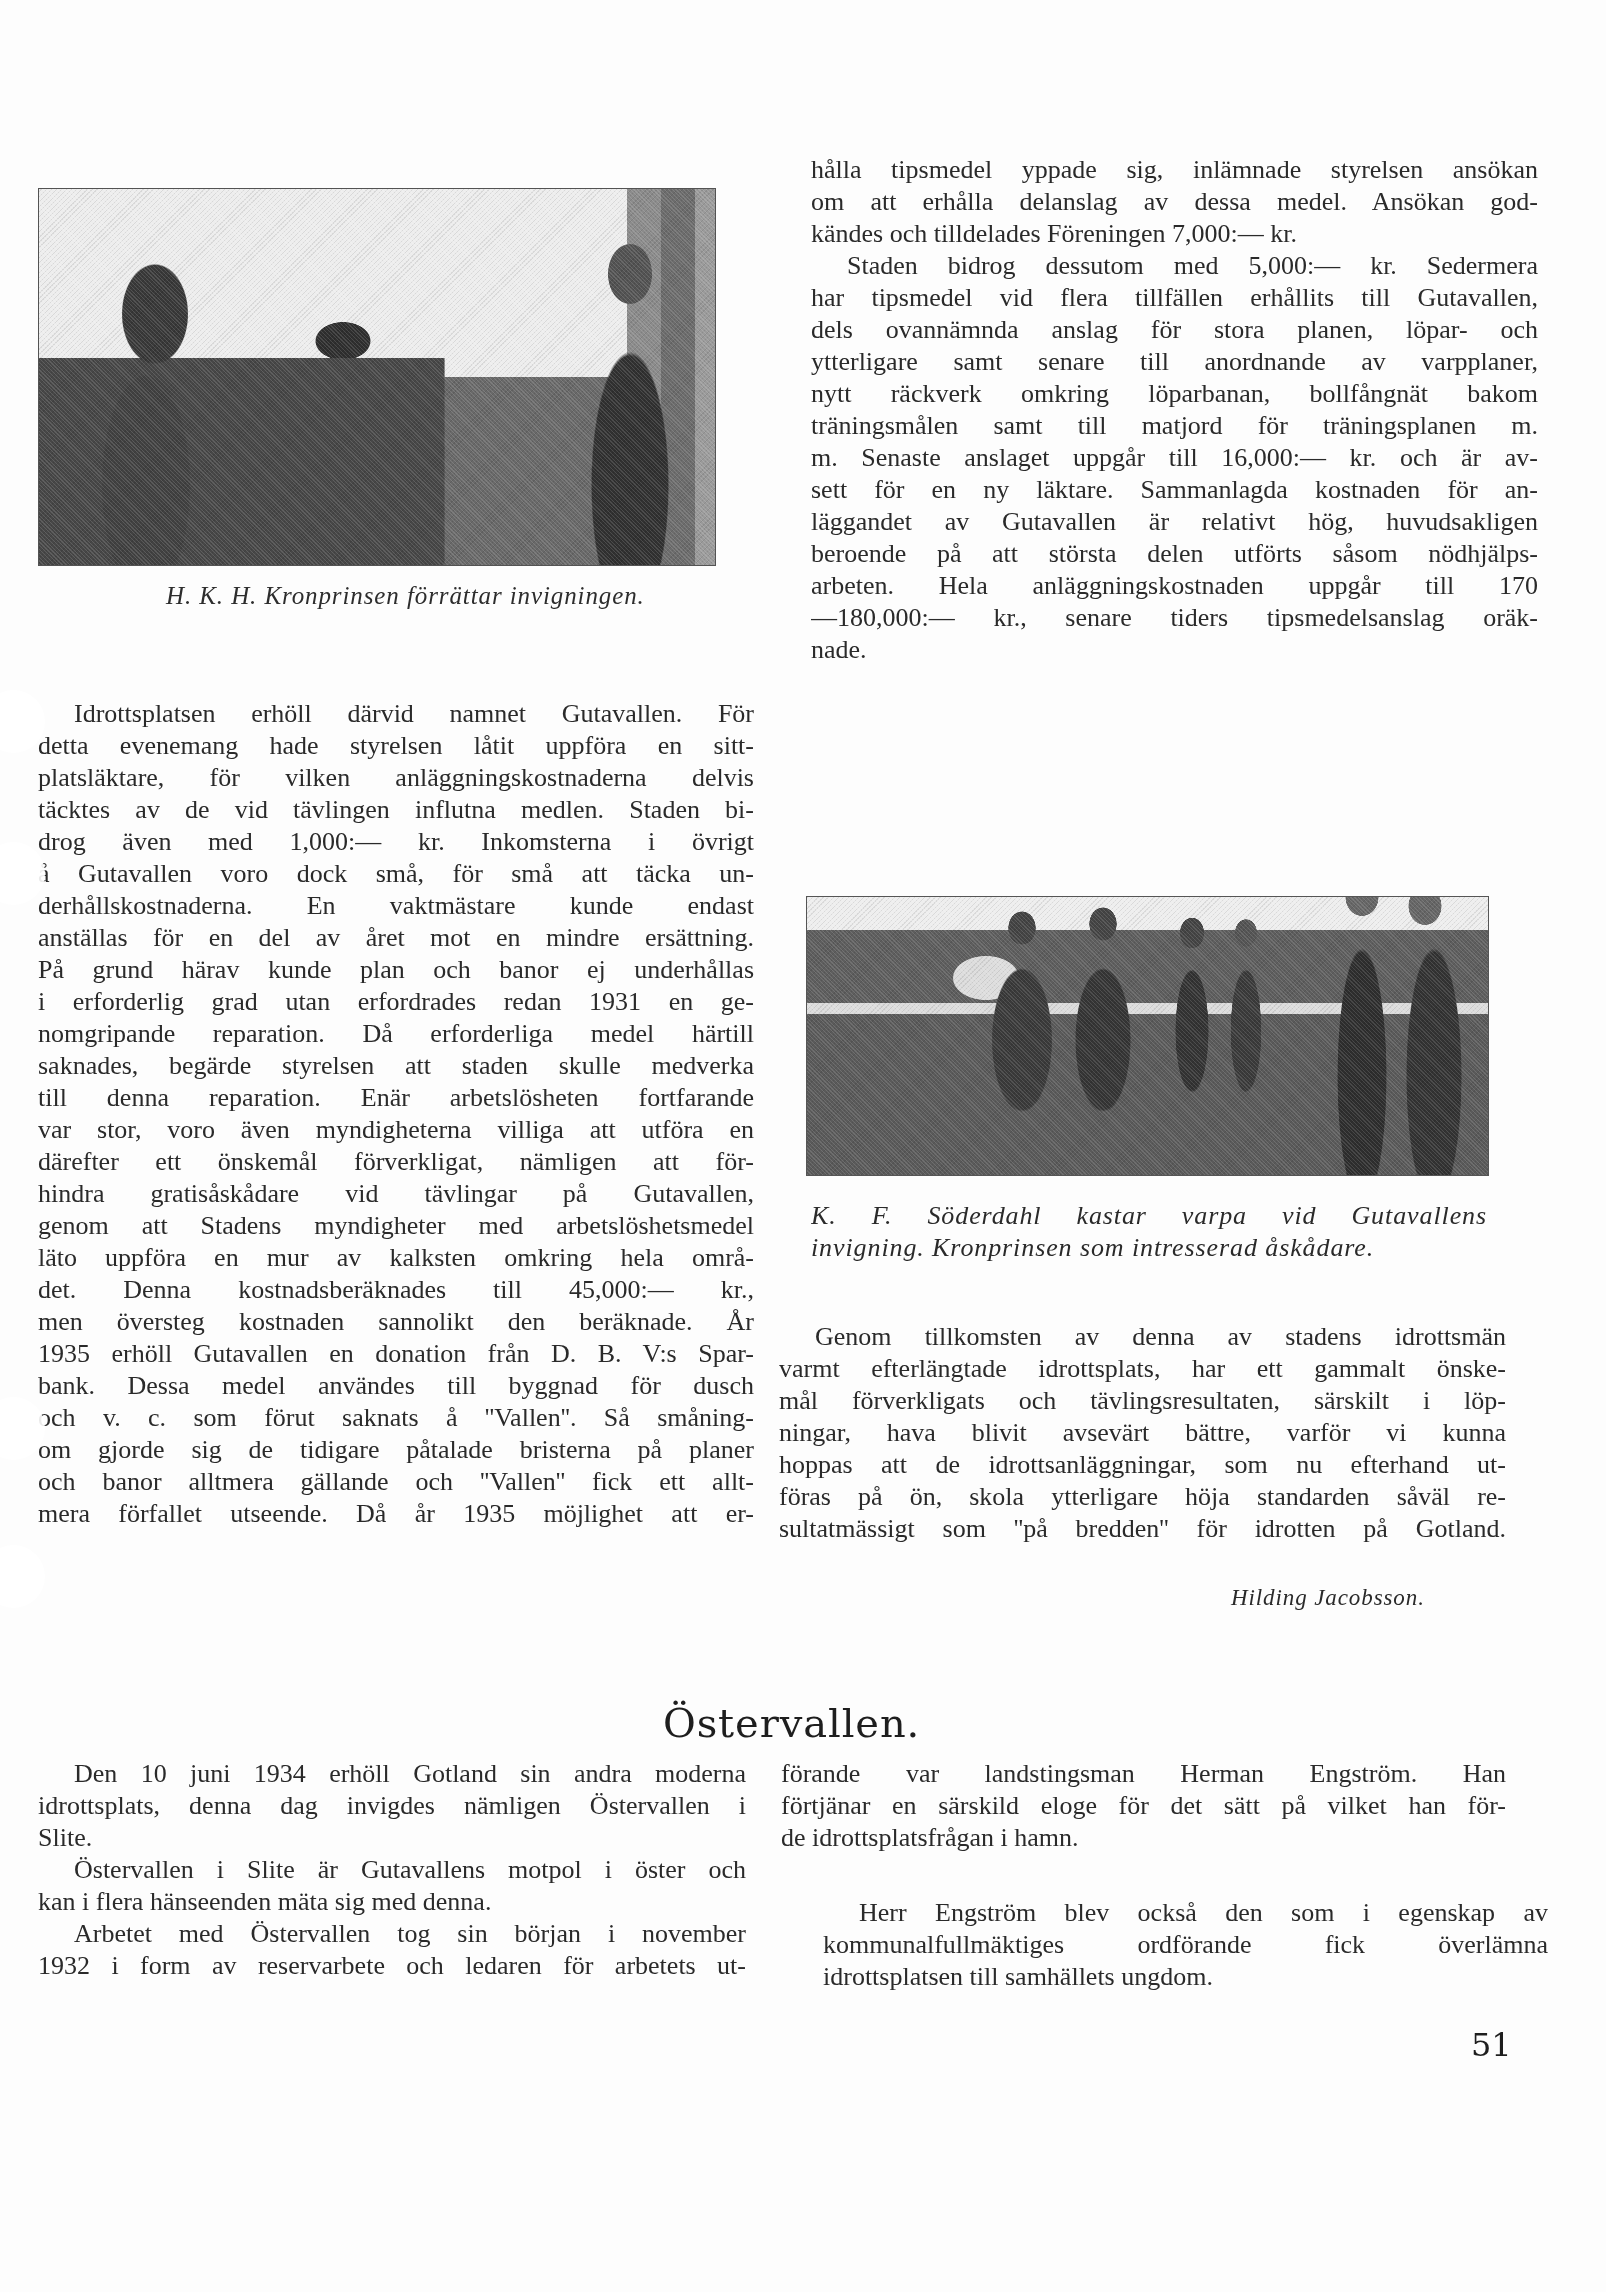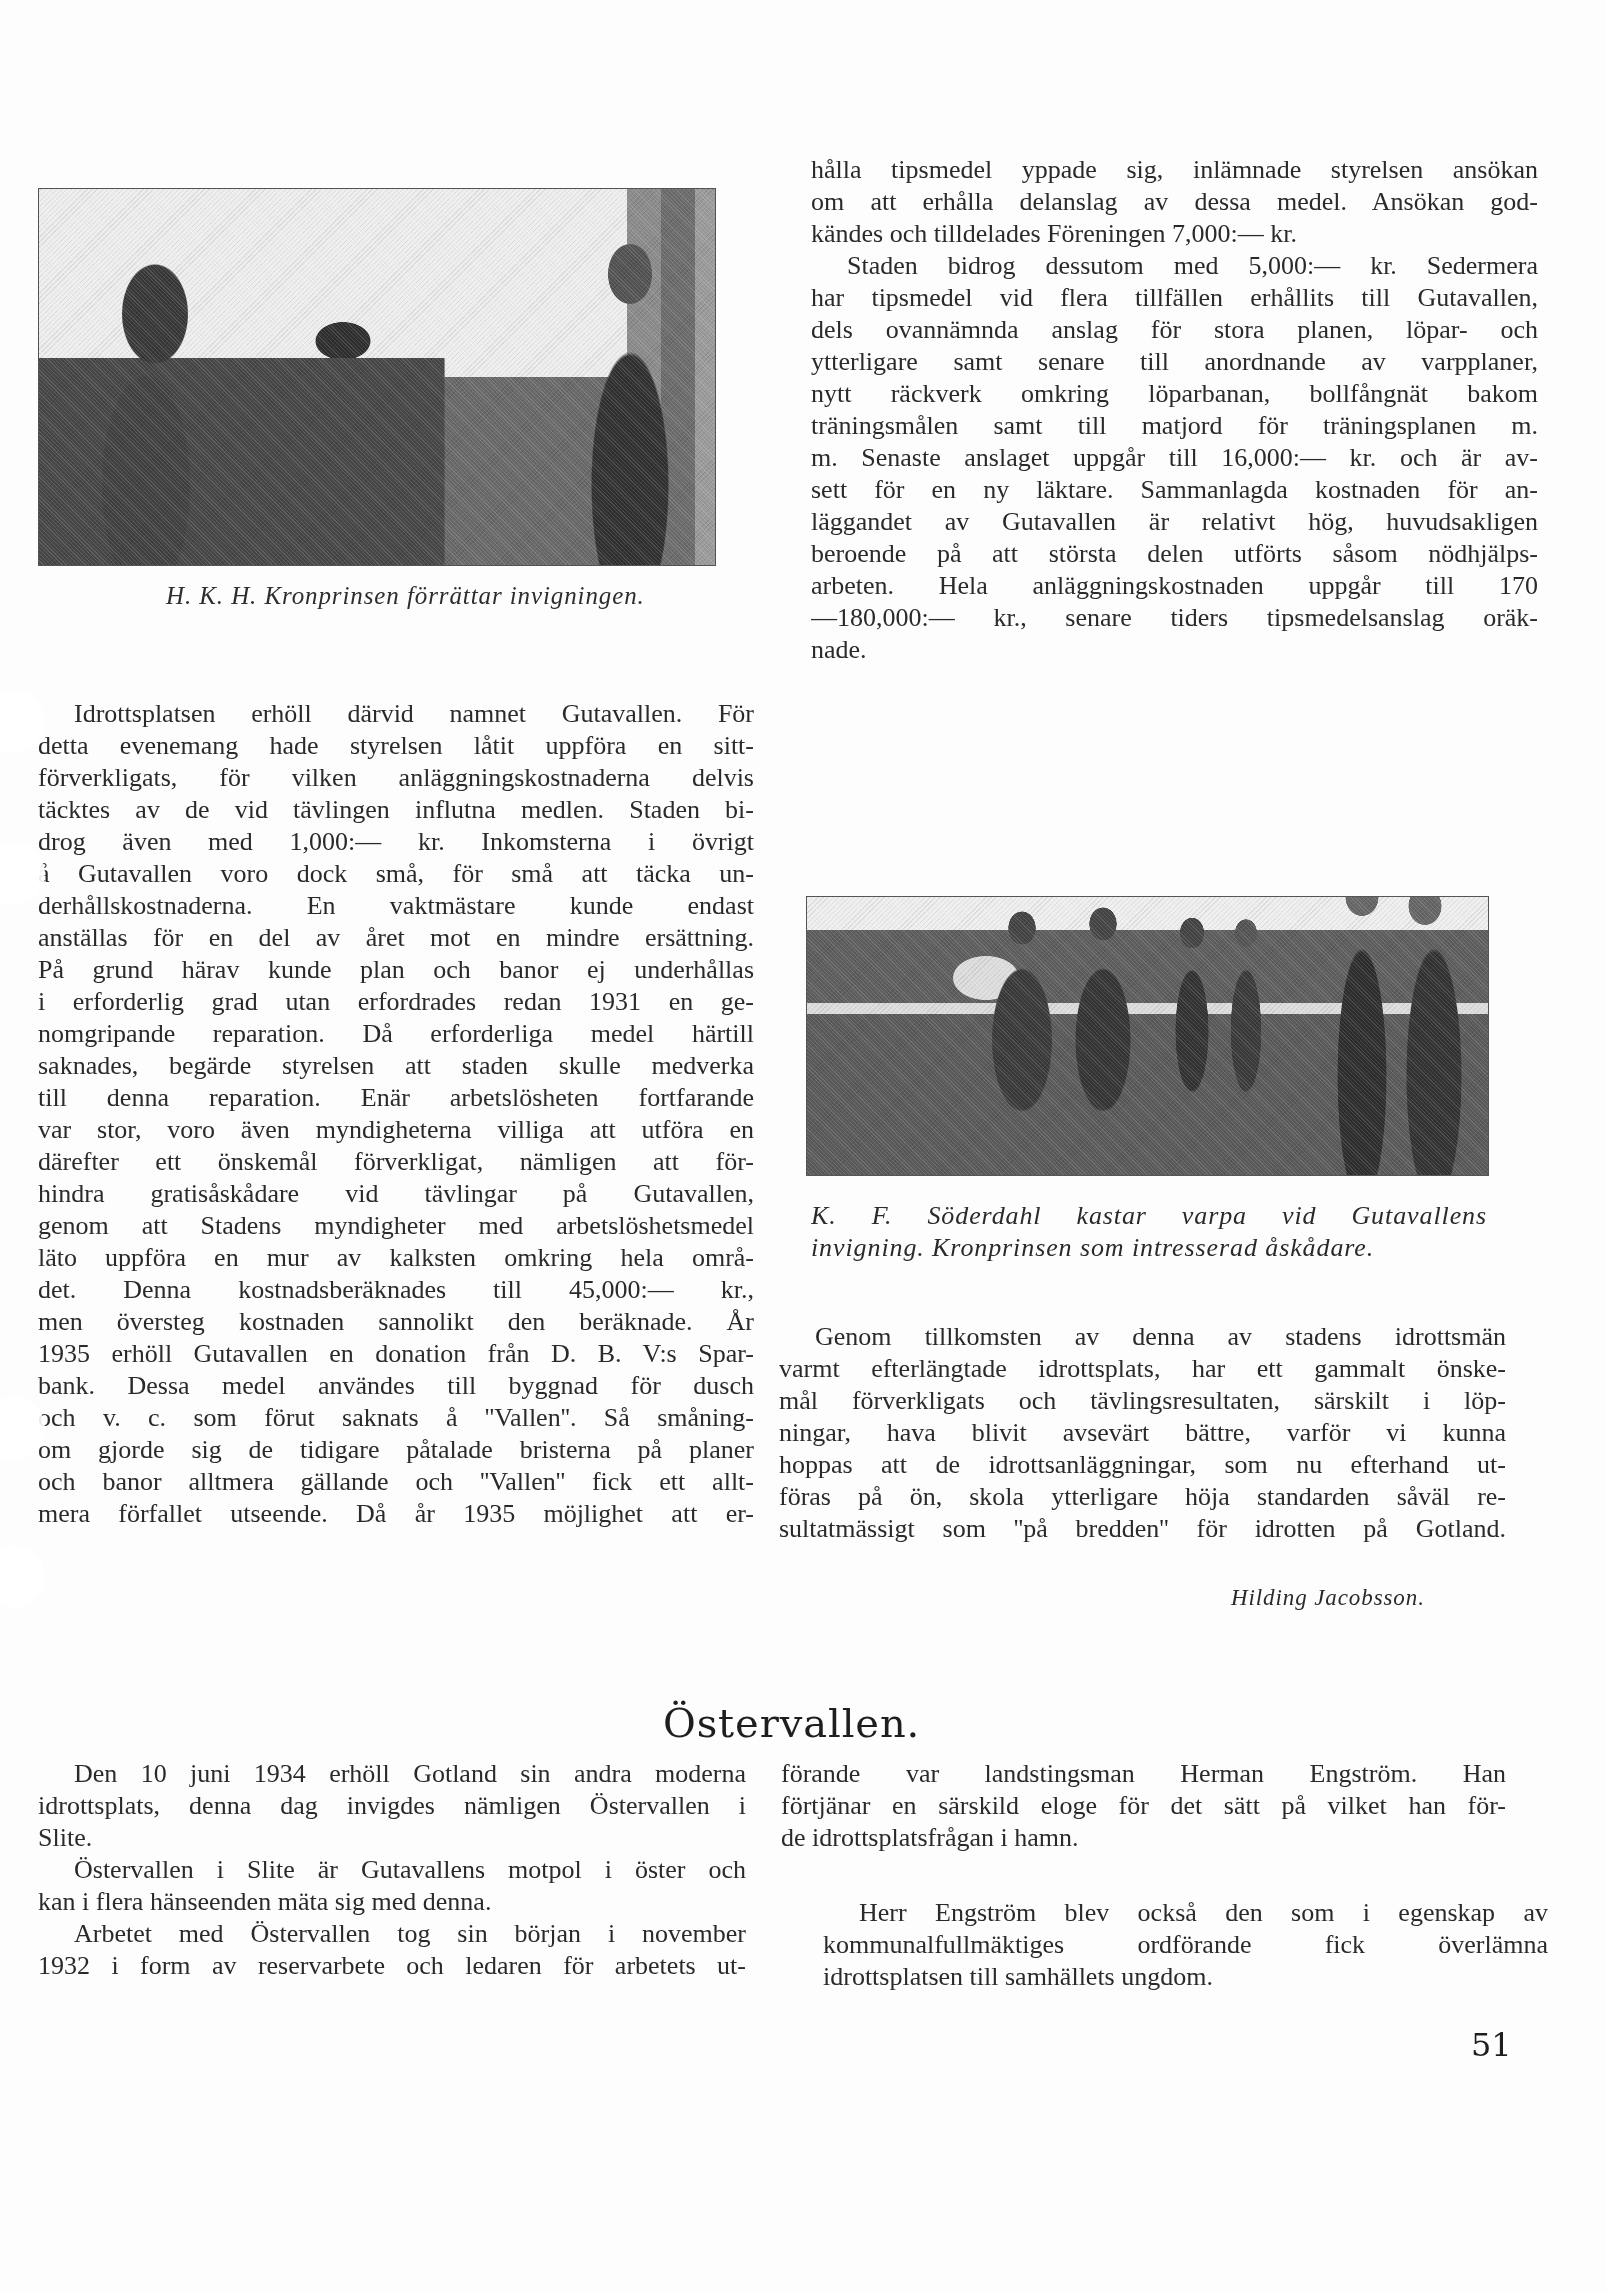--- a/index.html
+++ b/index.html
@@ -60,21 +60,21 @@
 <div class="page">
 
   <div class="photo photo-1">
       <div class="noise"></div>
     </div>
   <div class="caption" style="left:166px; top:582px;">H. K. H. Kronprinsen förrättar invigningen.</div>
 
   <div class="col" style="left:38px; top:665px; width:716px;margin-top:33px;">
     <div class="line indent">Idrottsplatsen erhöll därvid namnet Gutavallen. För</div>
     <div class="line">detta evenemang hade styrelsen låtit uppföra en sitt-</div>
-    <div class="line">förverkligats, för vilken anläggningskostnaderna delvis</div>
+    <div class="line">platsläktare, för vilken anläggningskostnaderna delvis</div>
     <div class="line">täcktes av de vid tävlingen influtna medlen. Staden bi-</div>
     <div class="line">drog även med 1,000:— kr. Inkomsterna i övrigt</div>
     <div class="line">å Gutavallen voro dock små, för små att täcka un-</div>
     <div class="line">derhållskostnaderna. En vaktmästare kunde endast</div>
     <div class="line">anställas för en del av året mot en mindre ersättning.</div>
     <div class="line">På grund härav kunde plan och banor ej underhållas</div>
     <div class="line">i erforderlig grad utan erfordrades redan 1931 en ge-</div>
     <div class="line">nomgripande reparation. Då erforderliga medel härtill</div>
     <div class="line">saknades, begärde styrelsen att staden skulle medverka</div>
     <div class="line">till denna reparation. Enär arbetslösheten fortfarande</div>

